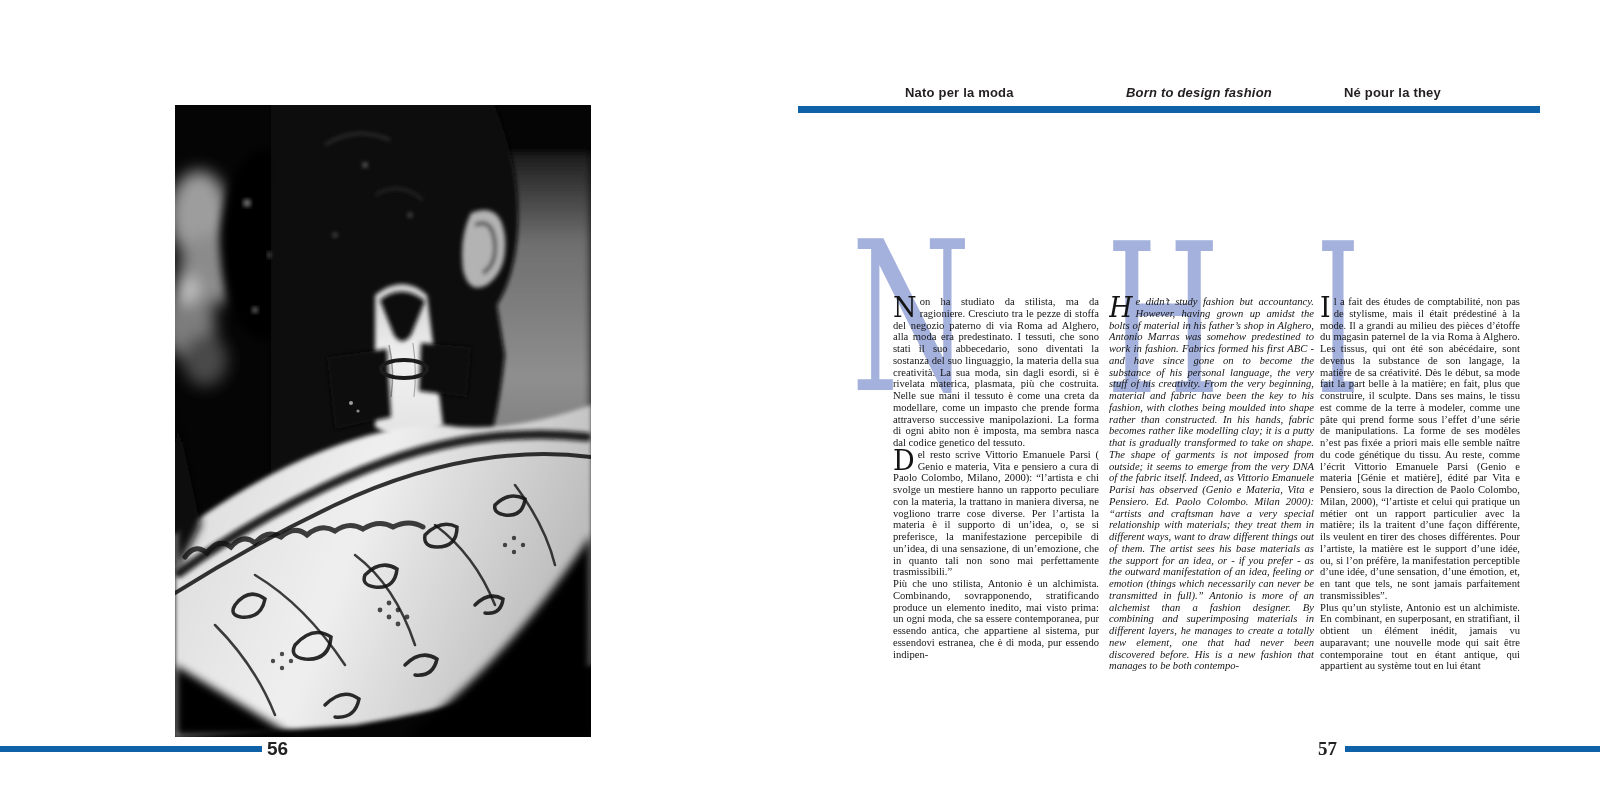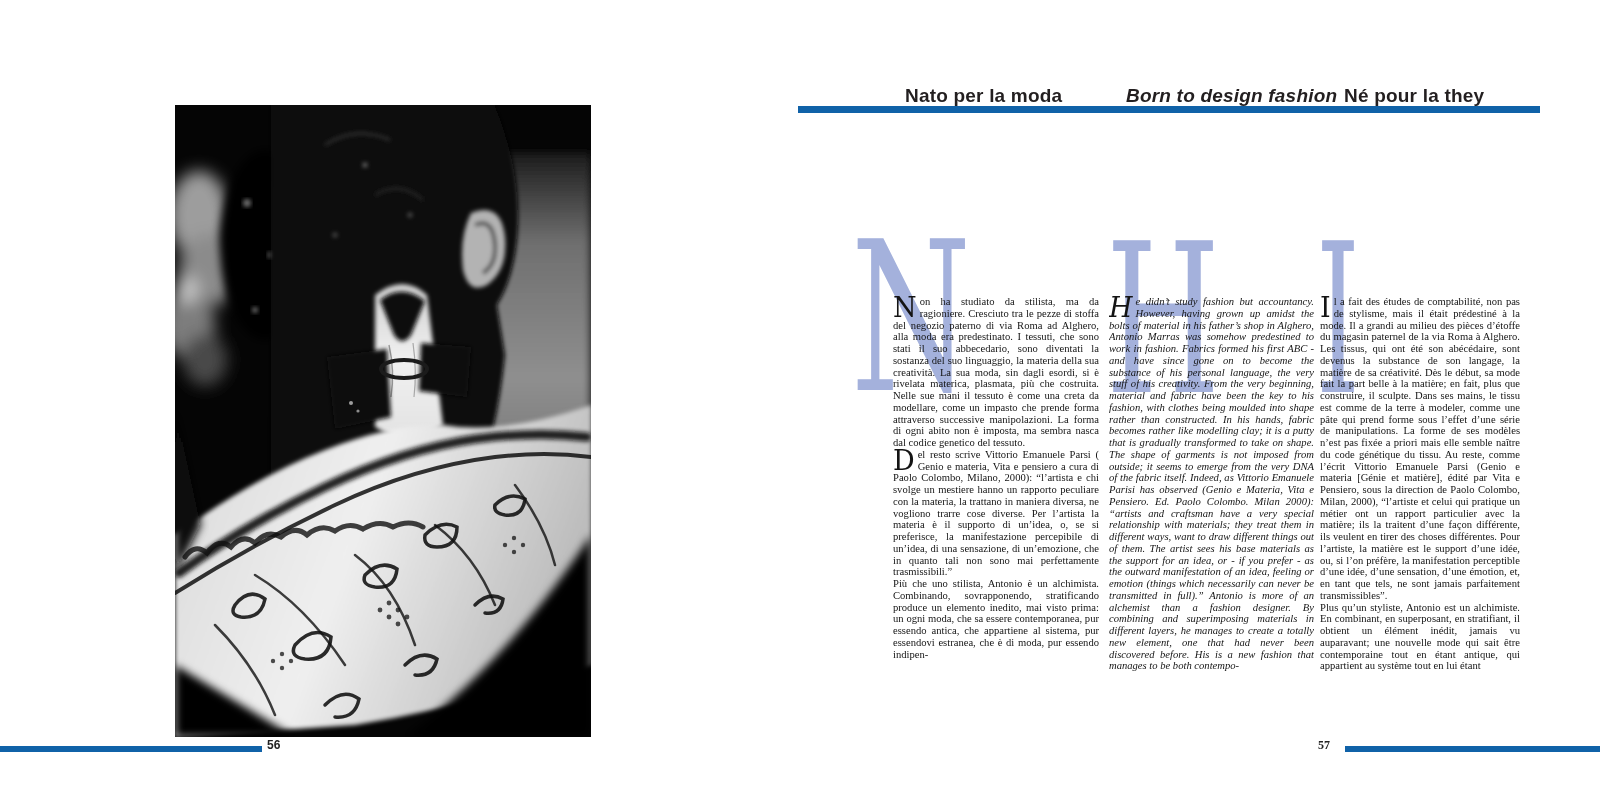--- a/index.html
+++ b/index.html
@@ -6,26 +6,26 @@
   .spread{position:relative;width:1600px;height:800px;background:#ffffff;overflow:hidden;
           font-family:"Liberation Serif",serif;color:#1b1b1b;}
   
   .photo{position:absolute;left:175px;top:105px;width:416px;height:632px;}
   
   .rule{position:absolute;height:6px;}
   .rule-header{left:798px;top:106px;width:742px;height:7px;}
   .rule-left{left:0;top:746px;width:262px;}
   .rule-right{left:1345px;top:746px;width:255px;}
   .folio{position:absolute;top:738px;font-family:"Liberation Sans",sans-serif;
-         font-weight:bold;font-size:12px;color:#222;}
+         font-weight:bold;font-size:19px;color:#222;}
   .folio-left{left:267px;}
   .folio-right{left:1318px;font-family:Liberation Serif, serif;}
   
   .htitle{position:absolute;top:85px;font-family:"Liberation Sans",sans-serif;
-          font-weight:bold;font-size:19px;letter-spacing:.2px;color:#231f20;white-space:nowrap;}
+          font-weight:bold;font-size:13px;letter-spacing:.2px;color:#231f20;white-space:nowrap;}
   .htitle-it{left:905px;}
   .htitle-en{left:1126px;font-style:italic;text-align:right;}
   .htitle-fr{left:1344px;}
   
   .watermarks{position:absolute;left:780px;top:170px;width:800px;height:290px;pointer-events:none;}
   .watermarks text{font-family:"DejaVu Serif",serif;font-size:208px;}
   
   .col{position:absolute;top:296px;height:450px;overflow:hidden;text-align:justify;
        font-size:10.6px;line-height:11.75px;color:#141414;}
   .col p{margin:0;}

